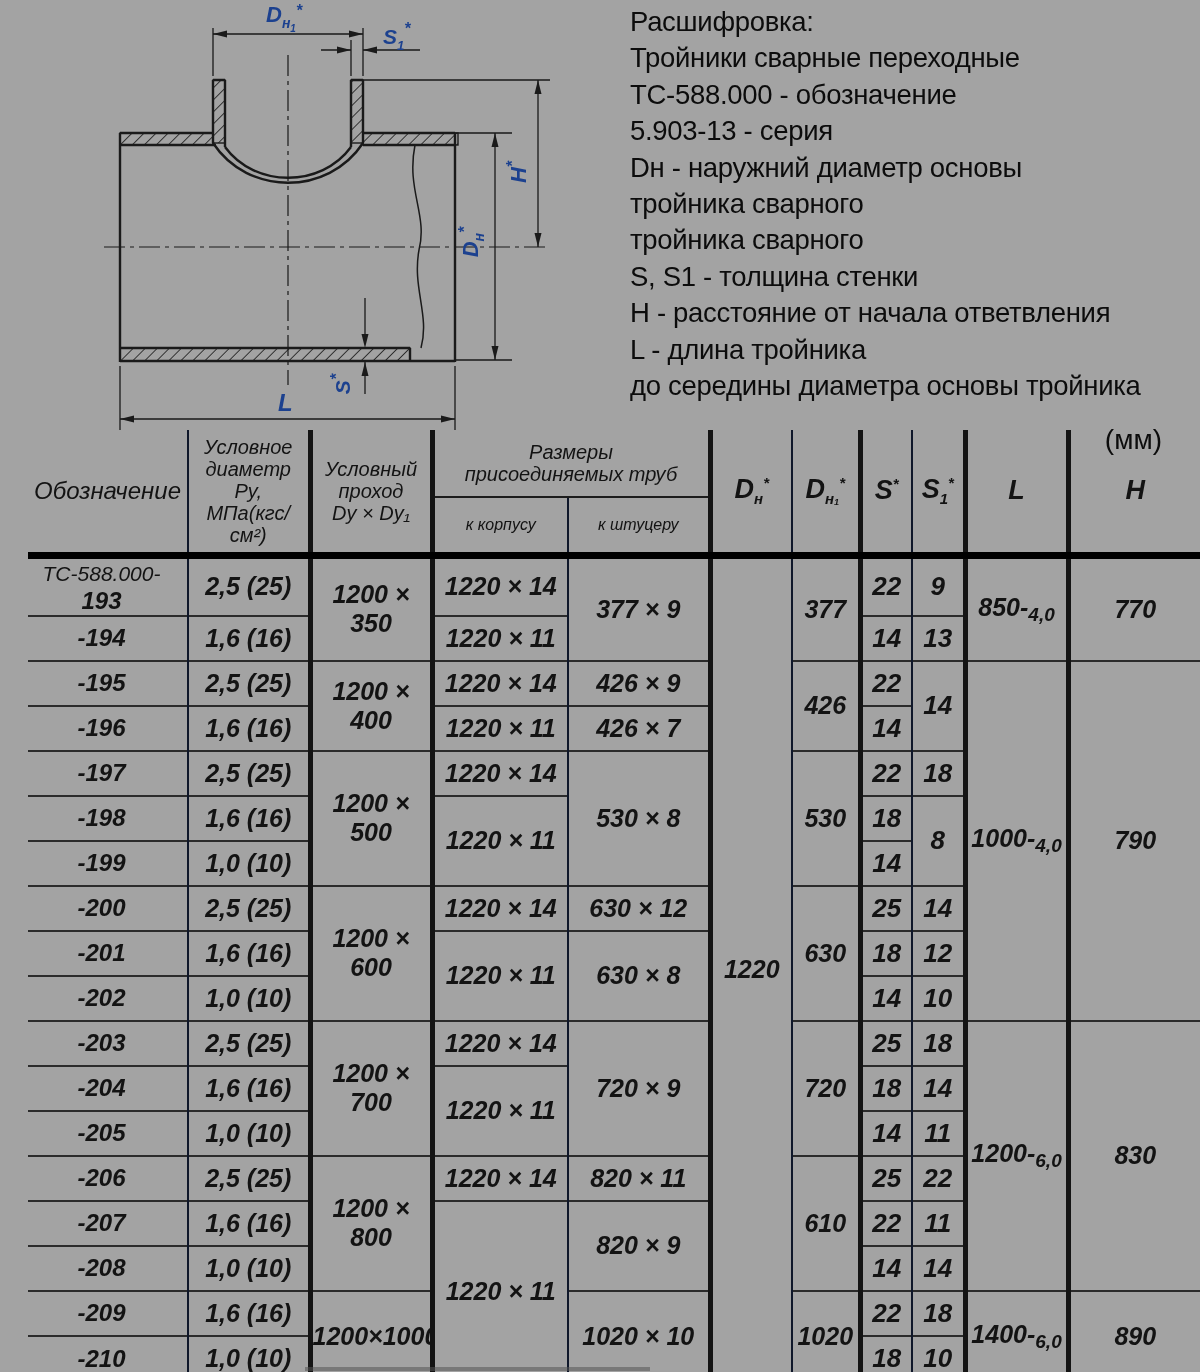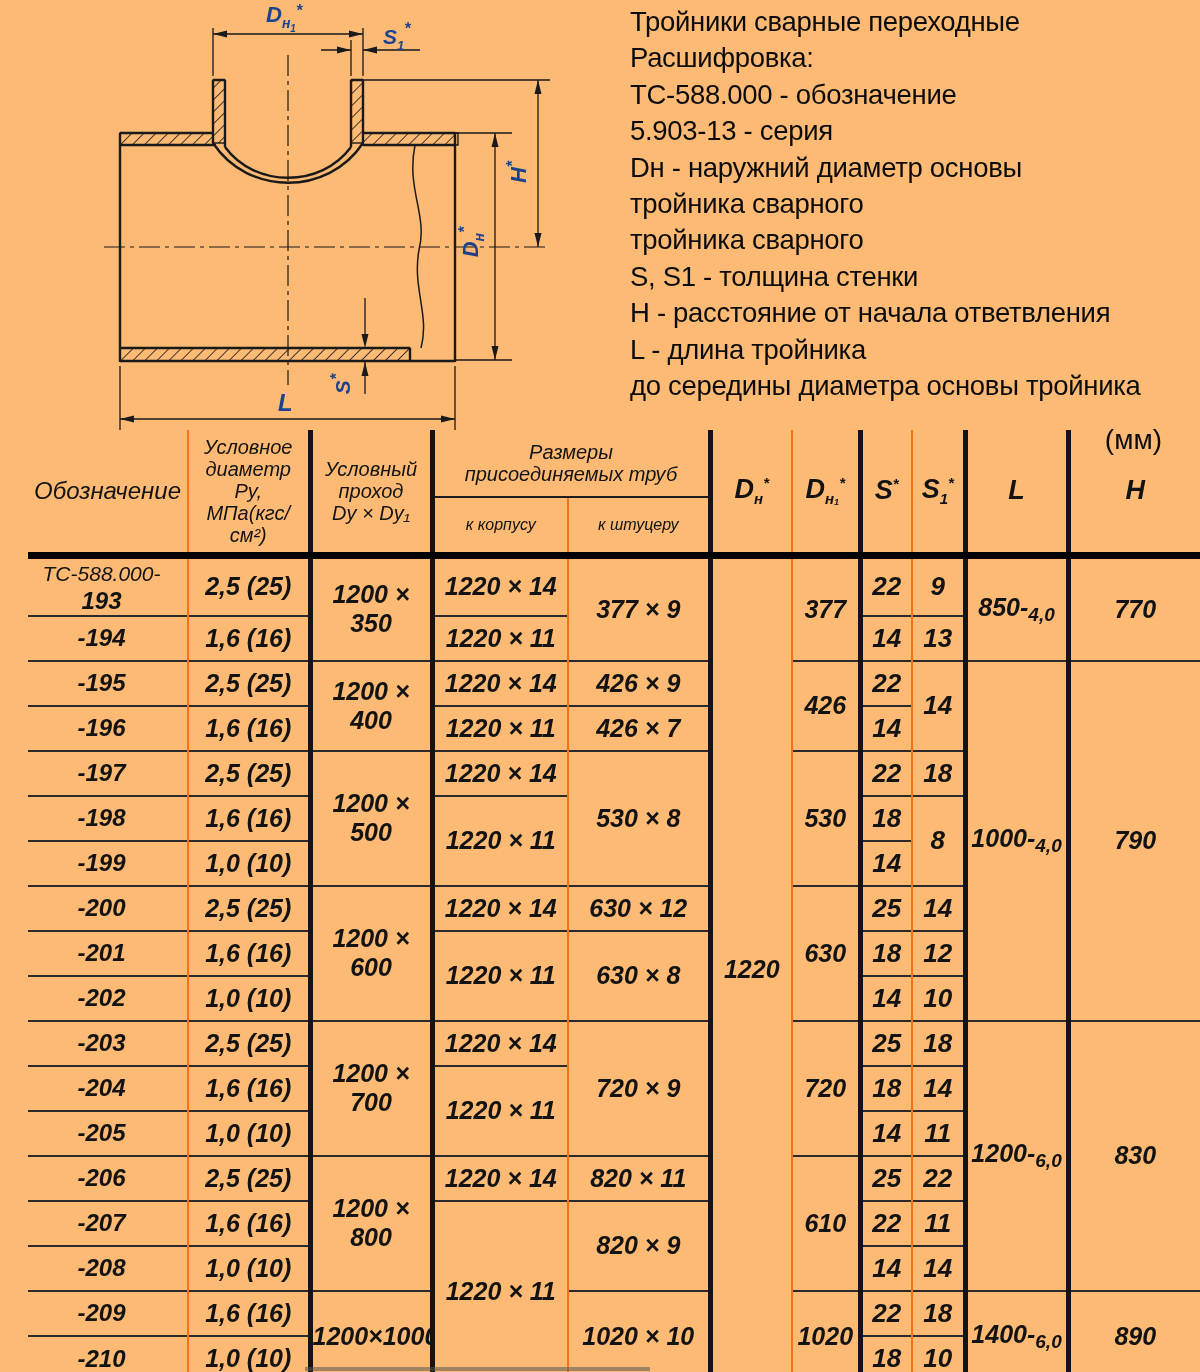--- a/index.html
+++ b/index.html
@@ -1,36 +1,36 @@
 <!DOCTYPE html>
 <html><head>
 <meta charset="utf-8">
 <style>
   html,body{margin:0;padding:0;background:#ffffff;}
-  #page{position:relative;width:1200px;height:1372px;background:#fdba74;overflow:hidden;
+  #page{position:relative;width:1200px;height:1372px;background:#a3a3a3;overflow:hidden;
         font-family:"Liberation Sans", sans-serif;color:#111;}
 
   
   #drawing{position:absolute;left:0;top:0;}
 
   
   #legend{position:absolute;left:630px;top:4px;width:565px;}
   .lg-line{font-size:27.5px;line-height:36.4px;color:#0c0c0c;letter-spacing:-0.3px;}
 
   #units{position:absolute;top:424px;right:38px;font-size:28px;color:#0c0c0c;}
 
   
   #tblwrap{position:absolute;left:28px;top:430px;width:1172px;height:942px;overflow:hidden;}
   table{border-collapse:collapse;table-layout:fixed;width:1172px;}
   th,td{padding:0;margin:0;vertical-align:middle;text-align:center;
         font-family:"Liberation Sans", sans-serif;font-style:italic;color:#131313;
         overflow:hidden;}
 
   
-  .vthin{border-left:2px solid #f97316;}
+  .vthin{border-left:2px solid #0f172a;}
   .vthick{border-left:5px solid #141414;}
 
   thead th{border-bottom:7px solid #000;font-weight:400;}
   thead th.grp{border-bottom:2.5px solid #1c1c1c;}
   thead tr:first-child{height:67px;}
   thead tr:last-child{height:58px;}
 
   .h-obozn{font-size:24px;}
   .h-small div{font-size:20px;line-height:22px;}
   .h-sub{font-size:16px;}
@@ -112,22 +112,22 @@
       <text x="266" y="22" font-size="22"><tspan>D</tspan><tspan font-size="14" dy="6">н</tspan><tspan font-size="10" dy="4">1</tspan><tspan font-size="16" dy="-16">*</tspan></text>
       <text x="383" y="44" font-size="21"><tspan>S</tspan><tspan font-size="13" dy="6">1</tspan><tspan font-size="16" dy="-16">*</tspan></text>
       <text x="526" y="172" font-size="22" text-anchor="middle" transform="rotate(-90 526 172)"><tspan>H</tspan><tspan font-size="16" dy="-8">*</tspan></text>
       <text x="478" y="242" font-size="22" text-anchor="middle" transform="rotate(-90 478 242)"><tspan>D</tspan><tspan font-size="14" dy="6">н</tspan><tspan font-size="16" dy="-14">*</tspan></text>
       <text x="350" y="384" font-size="21" text-anchor="middle" transform="rotate(-90 350 384)"><tspan>S</tspan><tspan font-size="16" dy="-8">*</tspan></text>
       <text x="278" y="411" font-size="24"><tspan>L</tspan></text>
     </g>
   </svg>
 
   <div id="legend">
+      <div class="lg-line">Расшифровка:</div>
       <div class="lg-line">Тройники сварные переходные</div>
-      <div class="lg-line">Расшифровка:</div>
       <div class="lg-line">ТС-588.000 - обозначение</div>
       <div class="lg-line">5.903-13 - серия</div>
       <div class="lg-line">Dн - наружний диаметр основы</div>
       <div class="lg-line">тройника сварного</div>
       <div class="lg-line">тройника сварного</div>
       <div class="lg-line">S, S1 - толщина стенки</div>
       <div class="lg-line">Н - расстояние от начала ответвления</div>
       <div class="lg-line">L - длина тройника</div>
       <div class="lg-line">до середины диаметра основы тройника</div>
     </div>

